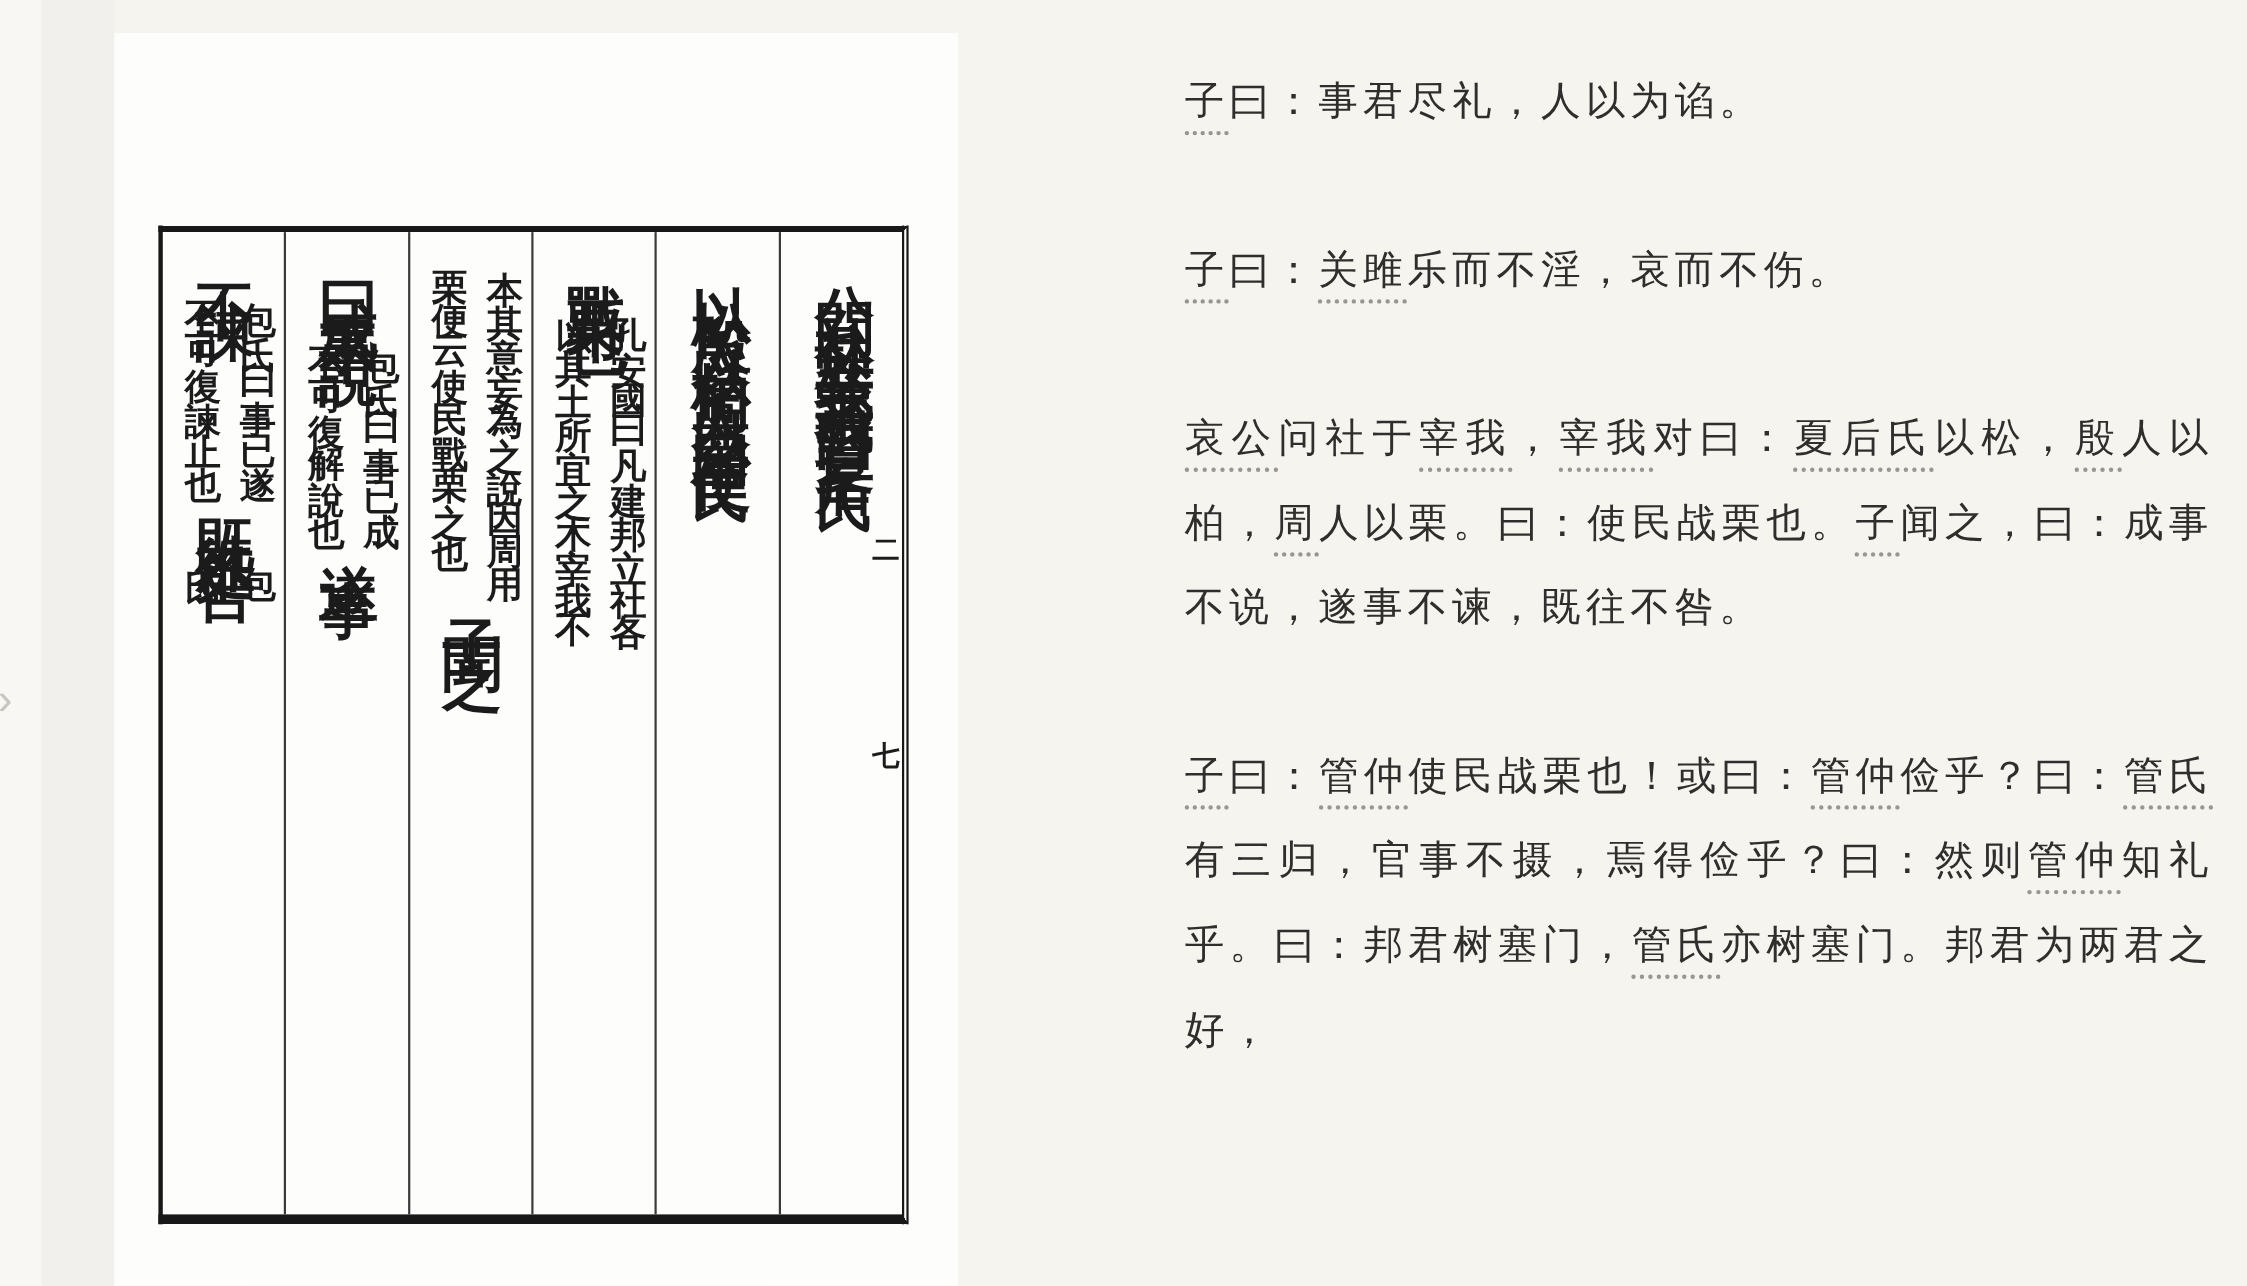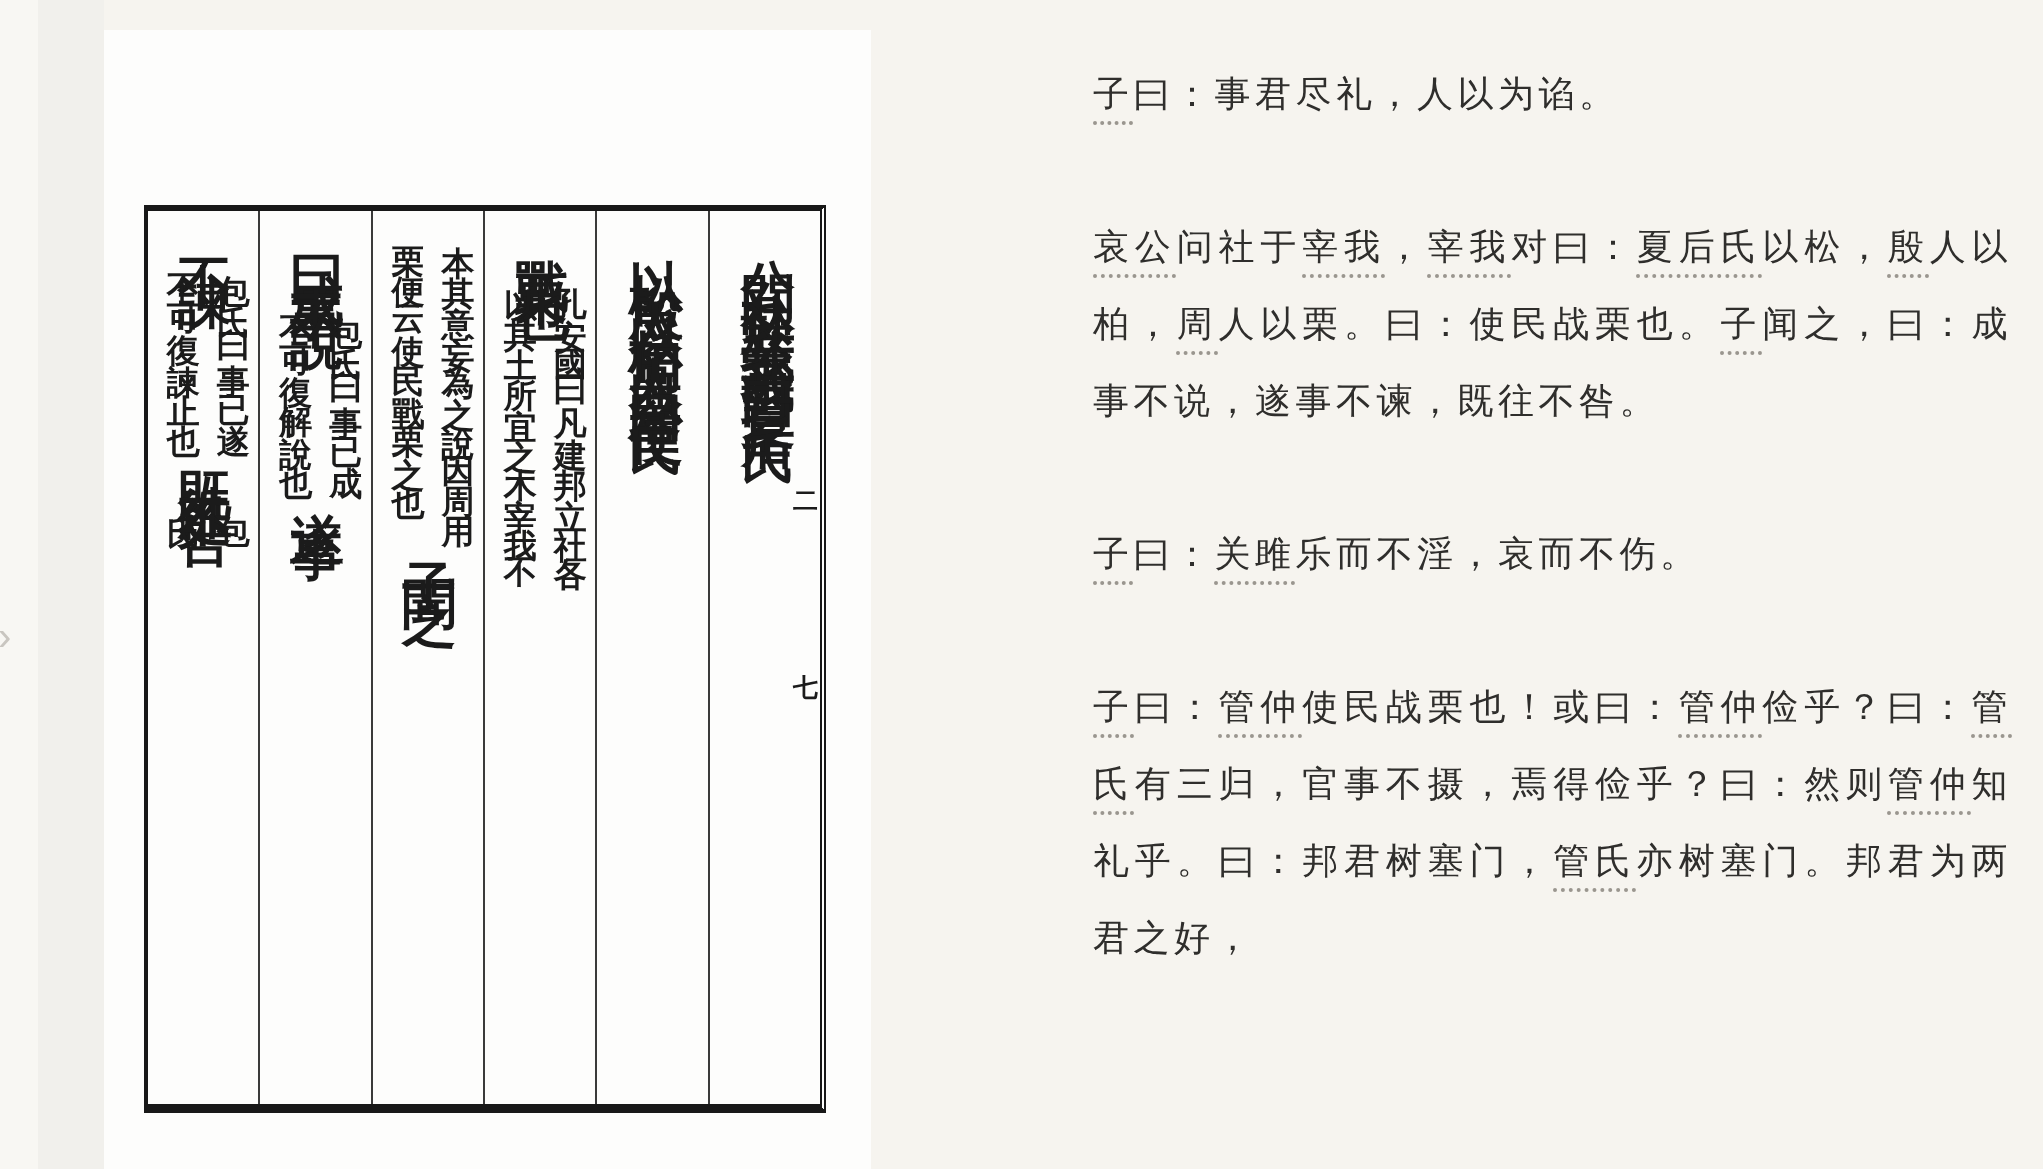--- a/index.html
+++ b/index.html
@@ -50,21 +50,21 @@
     position:absolute; right:2px; writing-mode:horizontal-tb;
     font-size:25px; font-weight:700; line-height:1;
   }
   
   .transcript {
     position:absolute; left:1077px; top:36px; width:935px;
     padding-top:20px;
     font-size:36px; line-height:77px; letter-spacing:4.5px;
     text-align:justify; color:#2f2e2c;
   }
-  .transcript p { margin:0 0 76px 16px; }
+  .transcript p { margin:0 0 76px 0;font-family:Liberation Mono, monospace; }
   .pn {
     text-decoration-line:underline;
     text-decoration-style:dotted;
     text-decoration-color:#9a968f;
     text-decoration-thickness:3.5px;
     text-underline-offset:15px;
   }
 </style>
 </head>
 <body>
@@ -82,16 +82,16 @@
       <div class="scan-col"><span class="scan-large">以松殷人以栢周人以栗曰使民</span></div>
       <div class="scan-col"><span class="scan-large">戰栗也</span><span class="scan-dual"><span class="scan-sub">孔安國曰凡建邦立社各</span><span class="scan-sub">以其土所宜之木宰我不</span></span></div>
       <div class="scan-col"><span class="scan-dual"><span class="scan-sub">本其意妄為之說因周用</span><span class="scan-sub">栗便云使民戰栗之也</span></span><span class="scan-large">子聞之</span></div>
       <div class="scan-col"><span class="scan-large">曰成事不說</span><span class="scan-dual"><span class="scan-sub">包氏曰事已成</span><span class="scan-sub">不可復解說也</span></span><span class="scan-large">遂事</span></div>
       <div class="scan-col"><span class="scan-large">不諫</span><span class="scan-dual"><span class="scan-sub">包氏曰事已遂</span><span class="scan-sub">不可復諫止也</span></span><span class="scan-large">既徃不咎</span><span class="scan-dual"><span class="scan-sub">包</span><span class="scan-sub">氏</span></span></div>
     </div>
 </div>
 
 <div class="transcript" id="transcript">
     <p><span class="pn">子</span><span>曰：事君尽礼，人以为谄。</span></p>
+    <p><span class="pn">子</span><span>曰：</span><span class="pn">关雎</span><span>乐而不淫，哀而不伤。</span></p>
     <p><span class="pn">哀公</span><span>问社于</span><span class="pn">宰我</span><span>，</span><span class="pn">宰我</span><span>对曰：</span><span class="pn">夏后氏</span><span>以松，</span><span class="pn">殷</span><span>人以柏，</span><span class="pn">周</span><span>人以栗。曰：使民战栗也。</span><span class="pn">子</span><span>闻之，曰：成事不说，遂事不谏，既往不咎。</span></p>
-    <p><span class="pn">子</span><span>曰：</span><span class="pn">关雎</span><span>乐而不淫，哀而不伤。</span></p>
     <p><span class="pn">子</span><span>曰：</span><span class="pn">管仲</span><span>使民战栗也！或曰：</span><span class="pn">管仲</span><span>俭乎？曰：</span><span class="pn">管氏</span><span>有三归，官事不摄，焉得俭乎？曰：然则</span><span class="pn">管仲</span><span>知礼乎。曰：邦君树塞门，</span><span class="pn">管氏</span><span>亦树塞门。邦君为两君之好，</span></p>
   </div>
 
 </body></html>

